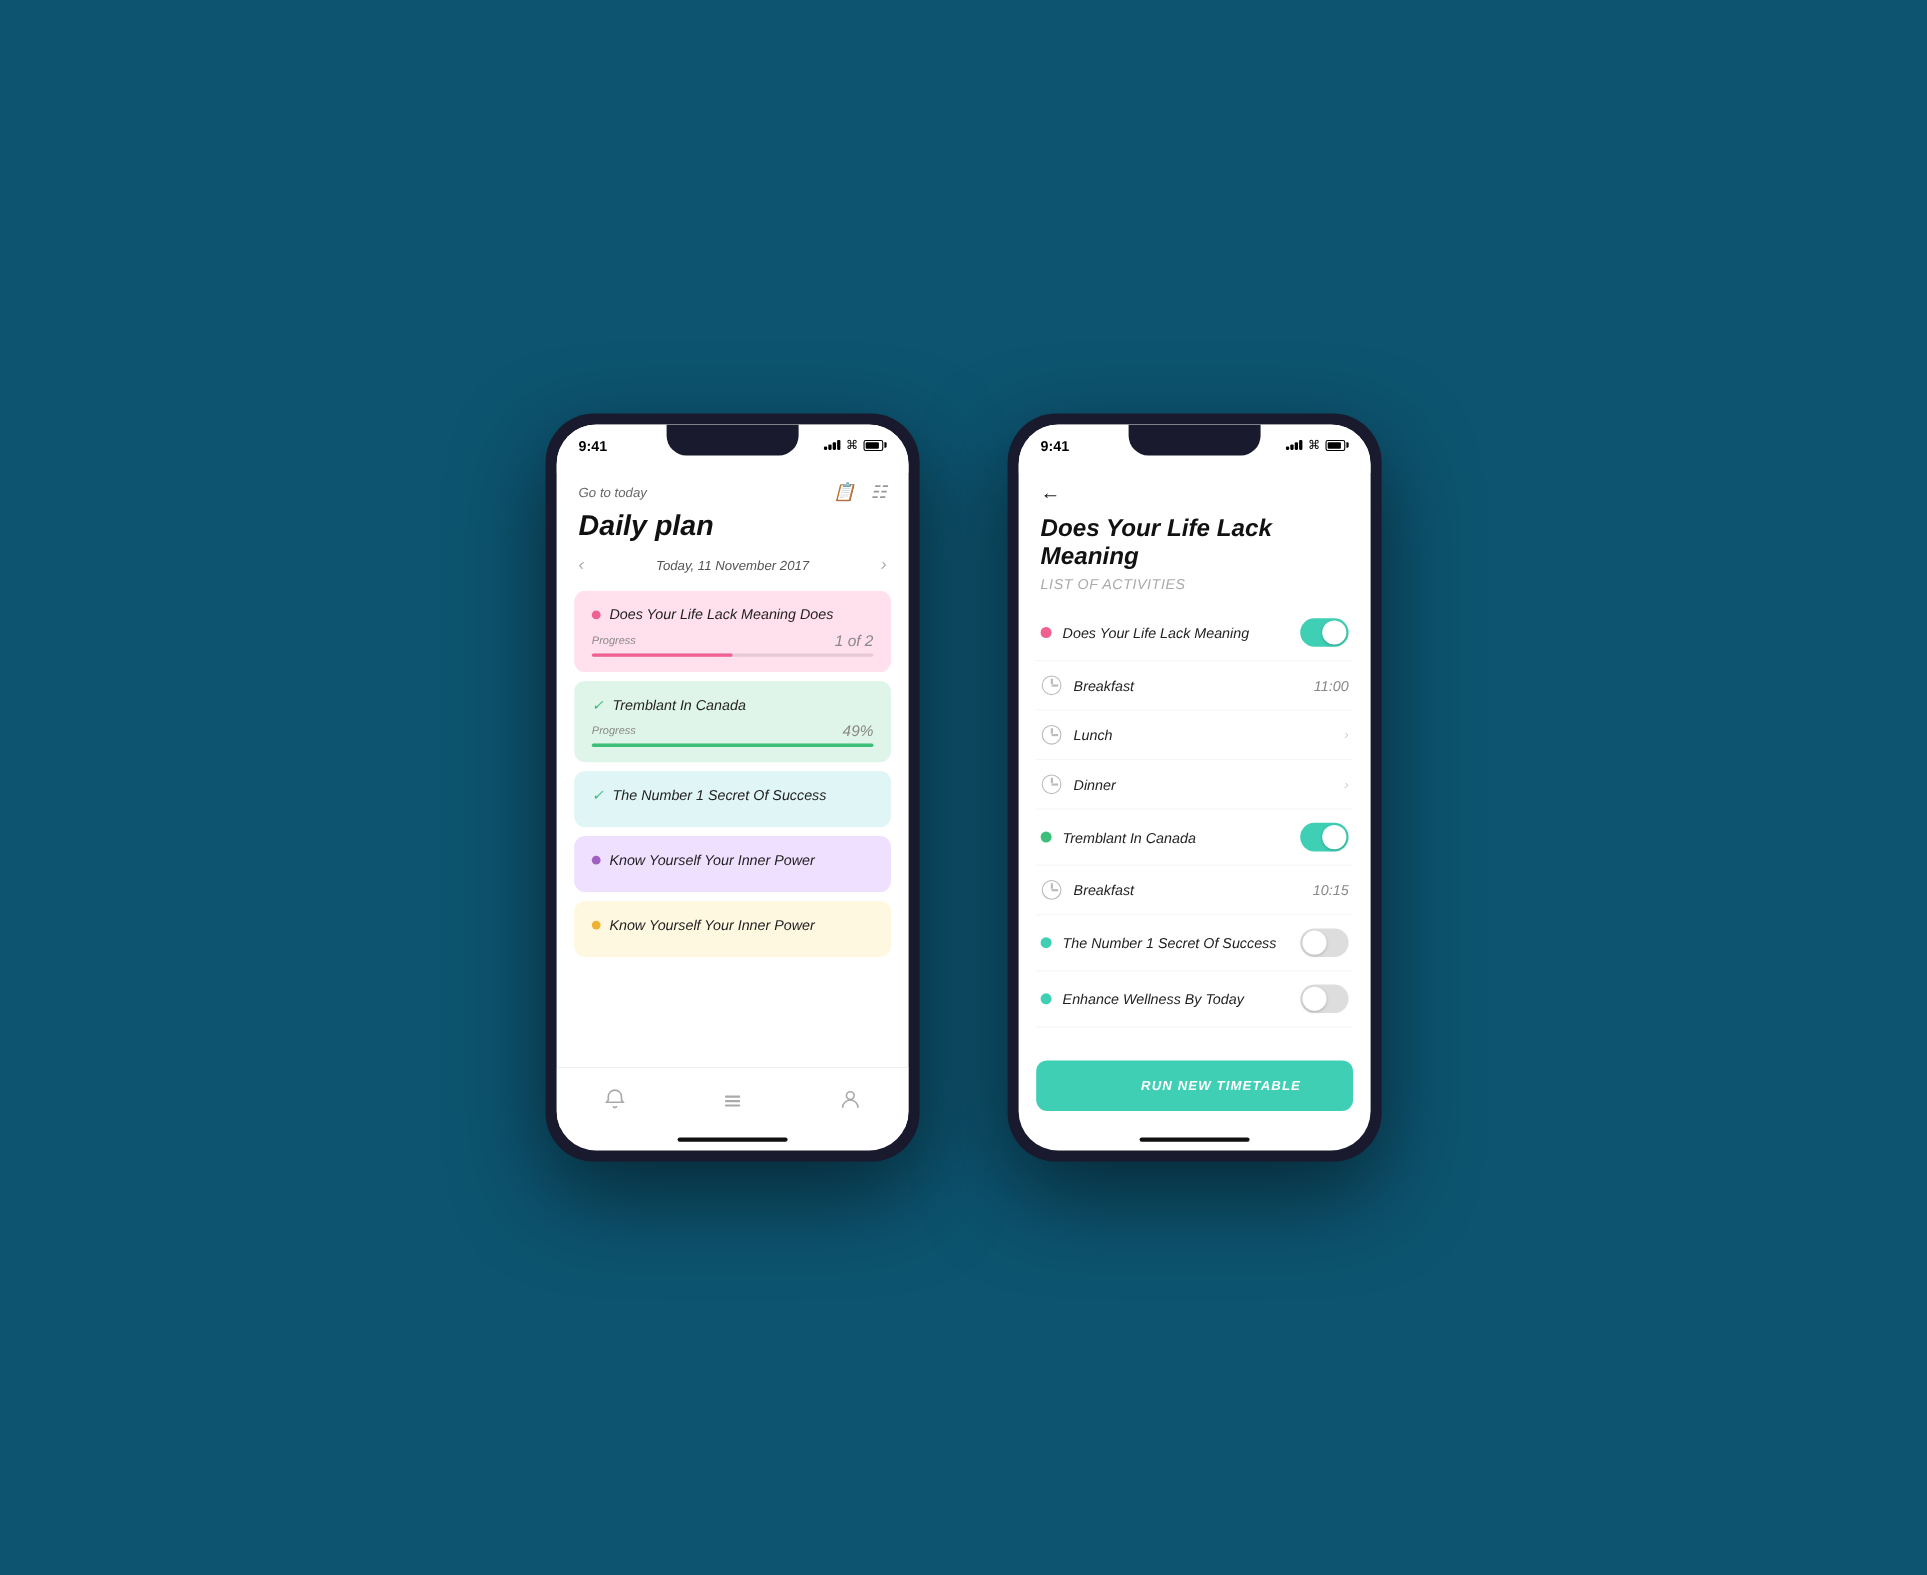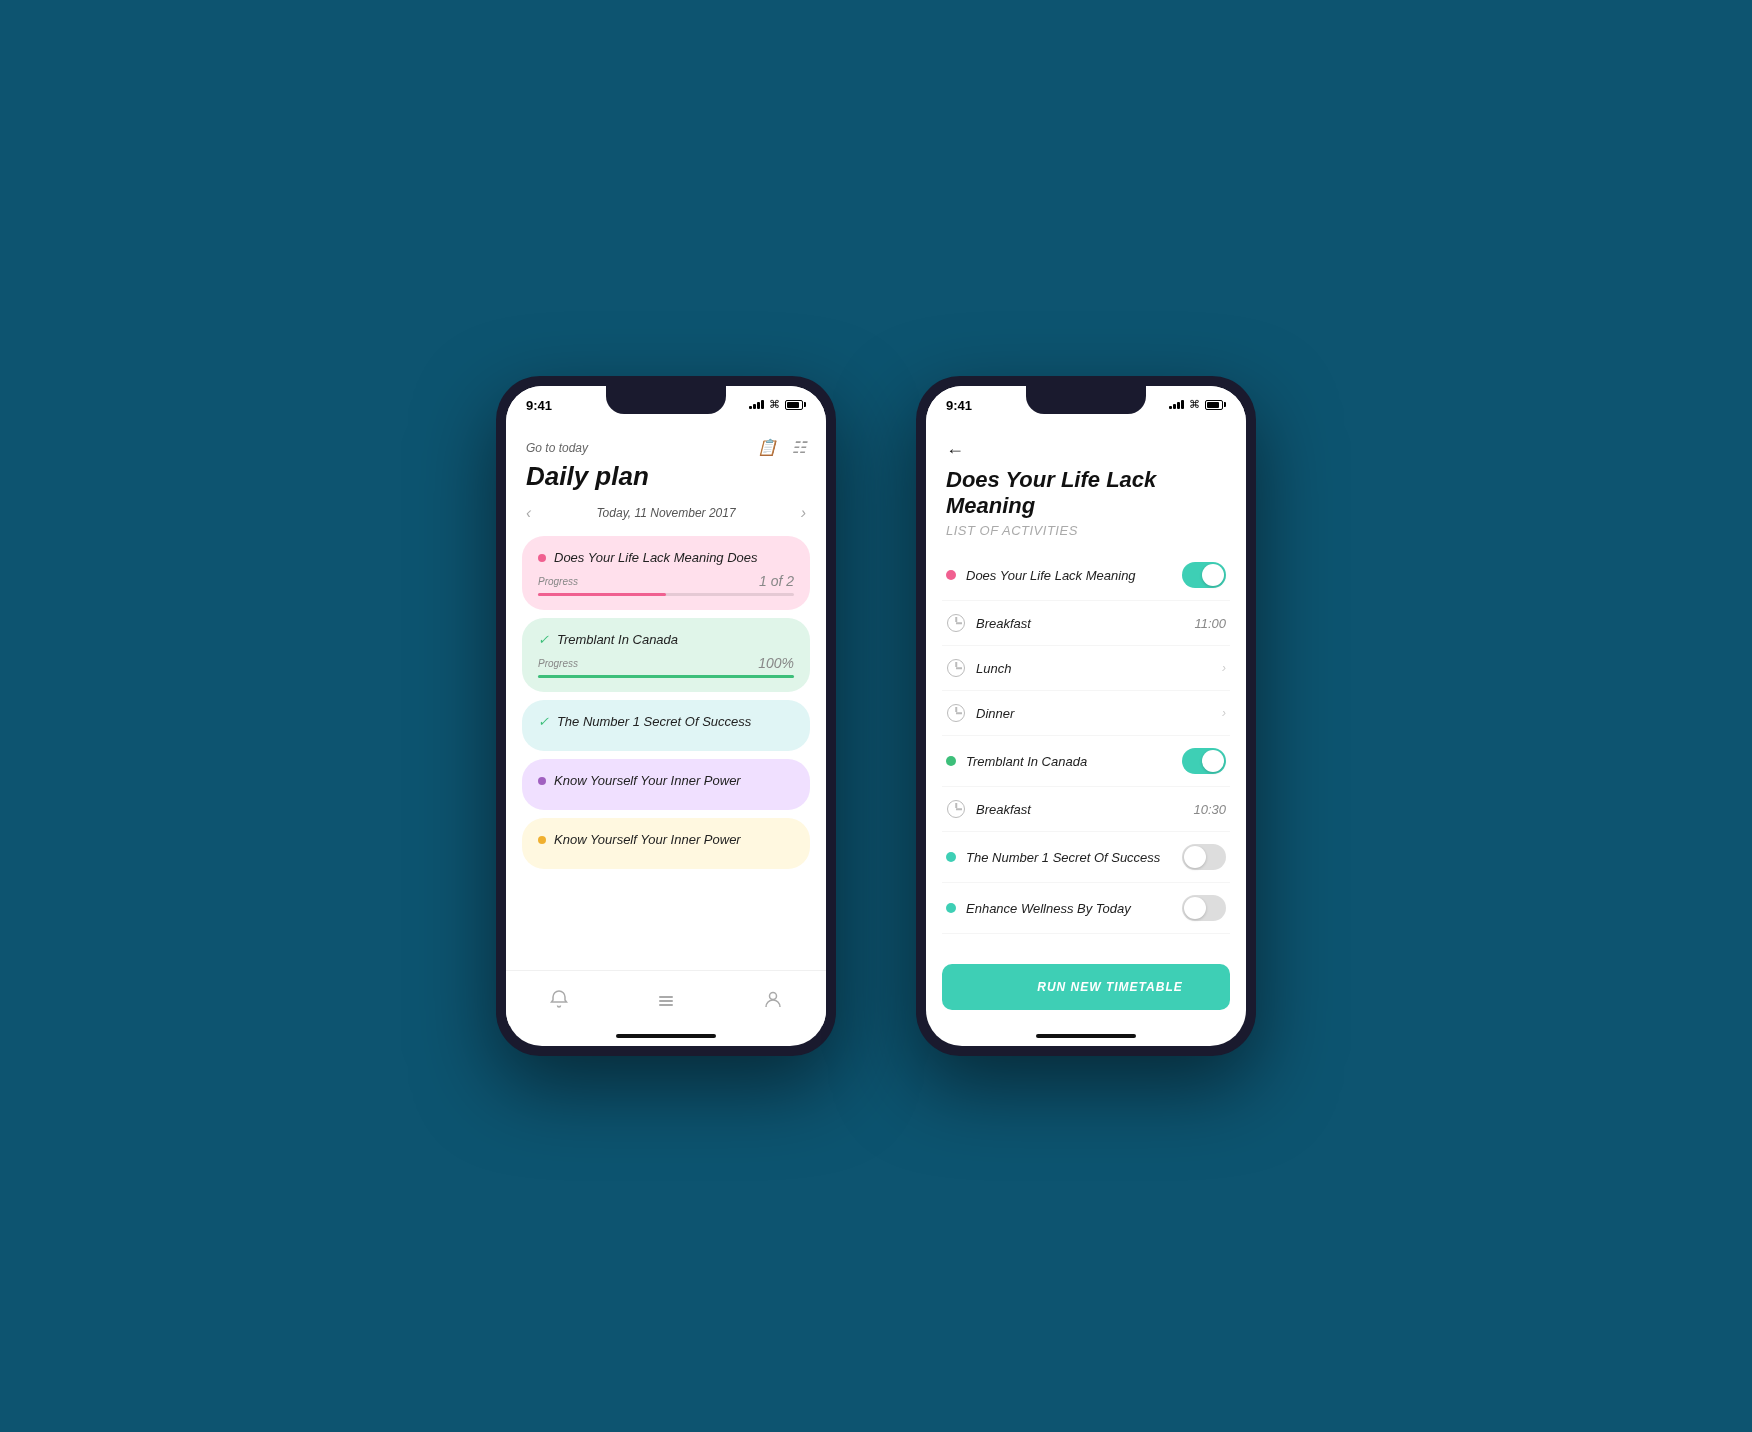--- a/index.html
+++ b/index.html
@@ -130,21 +130,21 @@
     .cards-list {
       flex: 1;
       overflow-y: auto;
       padding: 0 16px;
       display: flex;
       flex-direction: column;
       gap: 8px;
       padding-bottom: 8px;
     }
     .card {
-      border-radius: 22px;
+      border-radius: 10px;
       padding: 14px 16px;
     }
     .card-pink { background: #ffe0ec; }
     .card-green { background: #e0f5e9; }
     .card-teal { background: #e0f5f5; }
     .card-purple { background: #f0e0ff; }
     .card-yellow { background: #fff8e0; }
 
     .card-title-row {
       display: flex;
@@ -466,21 +466,21 @@
           </div>
         </div>
 
         <div class="card card-green">
           <div class="card-title-row">
             <span class="card-check">✓</span>
             <span class="card-title">Tremblant In Canada</span>
           </div>
           <div class="card-progress-row">
             <span class="card-progress-label">Progress</span>
-            <span class="card-progress-val">100%</span>
+            <span class="card-progress-val">49%</span>
           </div>
           <div class="progress-bar-bg">
             <div class="progress-bar-fill" style="width:100%;background:#3dbf7a"></div>
           </div>
         </div>
 
         <div class="card card-teal">
           <div class="card-title-row">
             <span class="card-check">✓</span>
             <span class="card-title">The Number 1 Secret Of Success</span>
@@ -615,21 +615,21 @@
         </div>
 
         <div class="activity-item">
           <div class="activity-icon">
             <div class="clock-circle">
               <div class="clock-hand-h"></div>
               <div class="clock-hand-m"></div>
             </div>
           </div>
           <span class="activity-name">Breakfast</span>
-          <span class="activity-time">10:30</span>
+          <span class="activity-time">10:15</span>
         </div>
 
         <div class="activity-item">
           <div class="activity-dot" style="background:#3ecfb5"></div>
           <span class="activity-name">The Number 1 Secret Of Success</span>
           <div class="toggle toggle-off">
             <div class="toggle-knob"></div>
           </div>
         </div>
 

